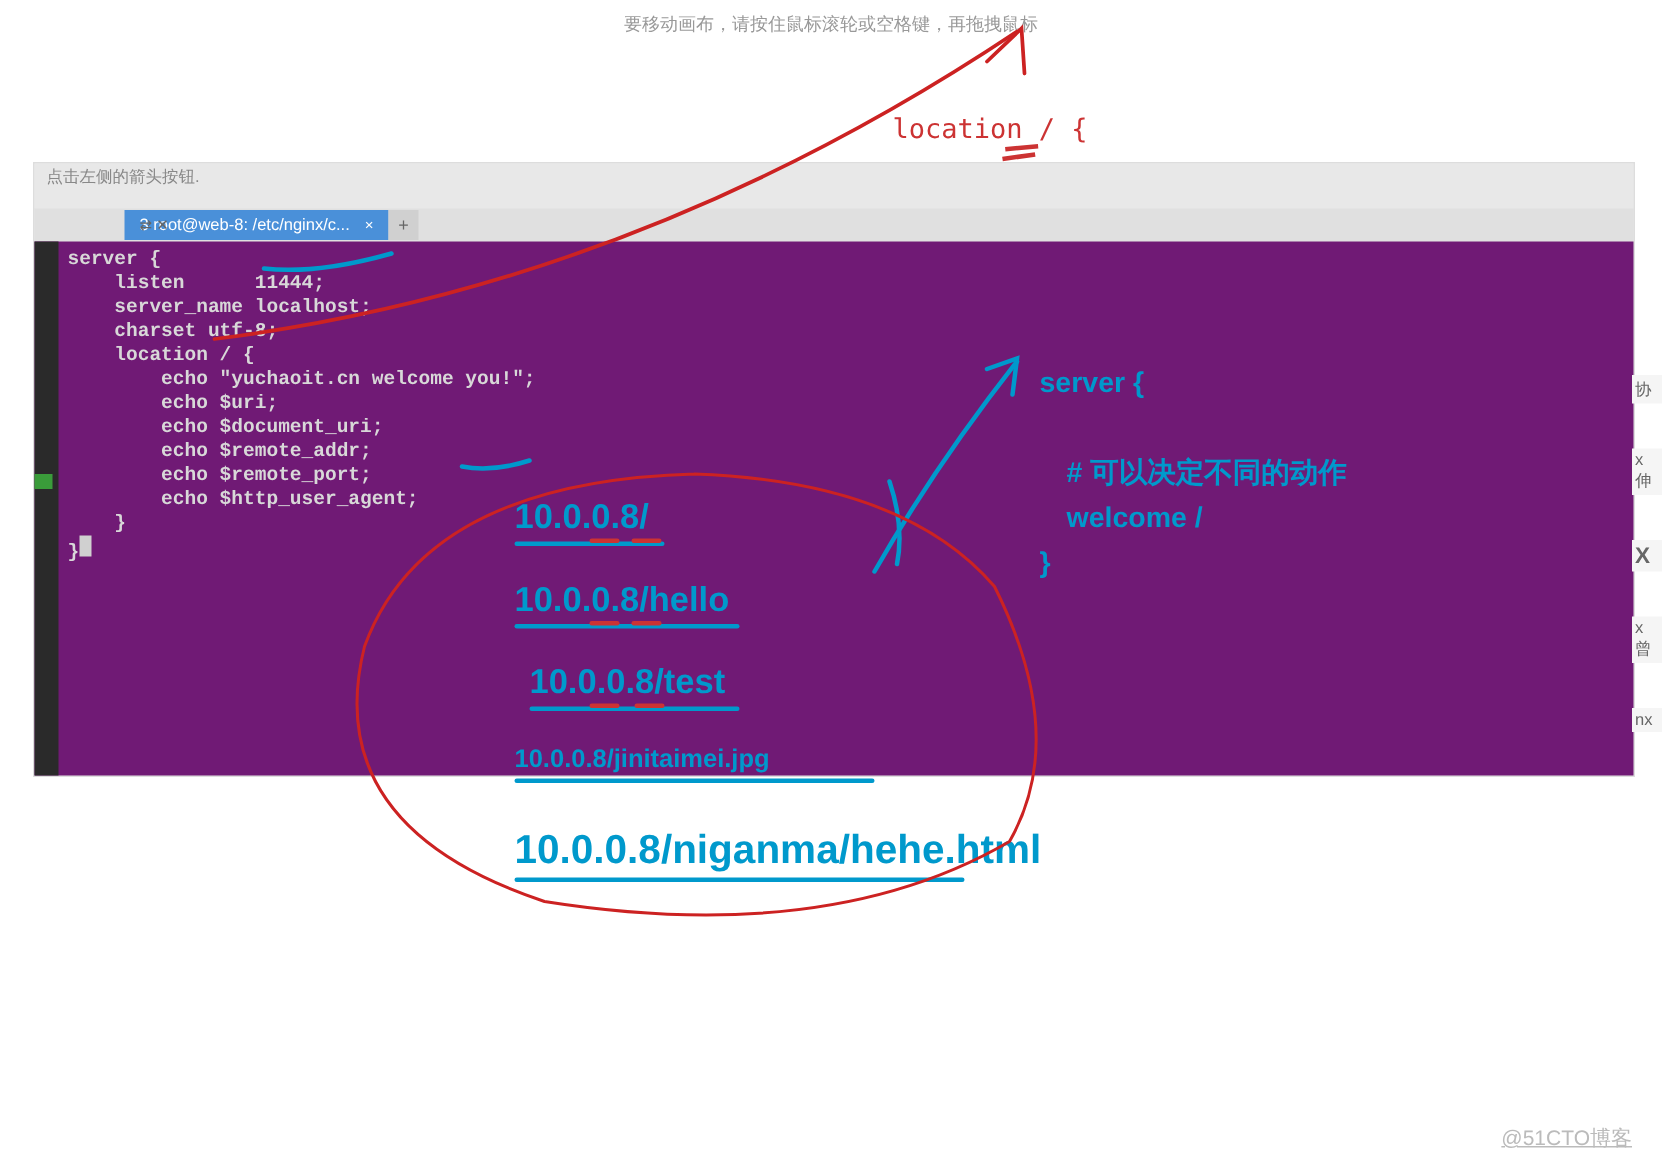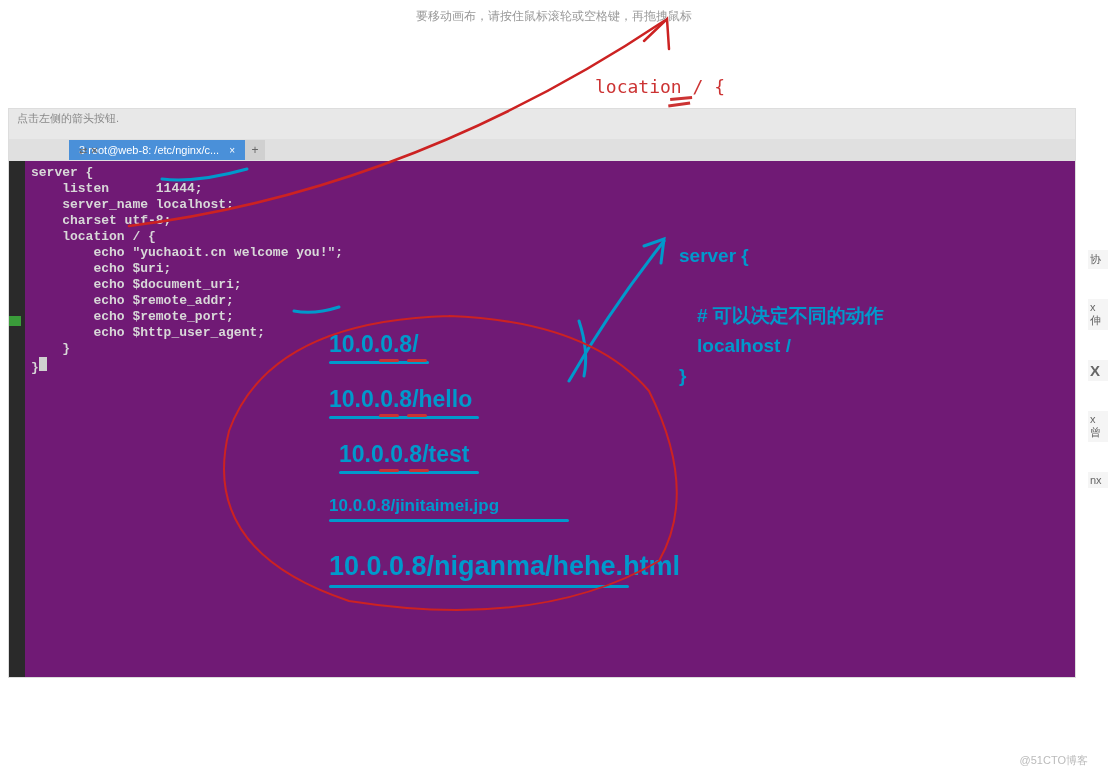--- a/index.html
+++ b/index.html
@@ -32,23 +32,23 @@
       width: 22px;
       height: 6px;
       border-bottom: 3px solid #cc3333;
       transform: rotate(-5deg);
     }
     .red-underline.ul1 { top: 94px; left: 670px; }
     .red-underline.ul2 { top: 100px; left: 668px; transform: rotate(-8deg); }
     .screenshot-container {
       position: absolute;
       top: 108px;
-      left: 8px;
+      left: 22px;
       width: 1068px;
-      height: 570px;
+      height: 410px;
       background: #eaeaea;
       border: 1px solid #ddd;
     }
     .gray-header {
       height: 30px;
       background: #e8e8e8;
       font-size: 11px;
       color: #888;
       padding: 2px 8px;
       line-height: 14px;
@@ -159,21 +159,22 @@
       font-size: 19px;
       line-height: 30px;
       font-family: Arial, sans-serif;
     }
     .server-block .indent { margin-left: 18px; }
     .watermark {
       position: absolute;
       bottom: 12px;
       right: 20px;
       color: #bbb;
-      font-size: 11px;
+      font-size: 14px;
+      text-decoration: underline;
     }
     .blue-stroke {
       position: absolute;
       stroke: #0099cc;
       stroke-width: 3;
       fill: none;
       stroke-linecap: round;
     }
     .red-stroke {
       position: absolute;
@@ -264,21 +265,21 @@
     </div>
     <div class="ann-url u5">
       <span>10.0.0.8/niganma/hehe.html</span>
       <div class="underline" style="width:300px"></div>
     </div>
 
     <div class="server-block">
       <div>server {</div>
       <br>
       <div class="indent"># 可以决定不同的动作</div>
-      <div class="indent">localhost /</div>
+      <div class="indent">welcome /</div>
       <div>}</div>
     </div>
 
     <svg class="blue-stroke" style="top:60px;left:540px;width:140px;height:170px">
       <path d="M20,160 Q60,90 115,20"></path>
       <path d="M95,25 L115,18 L112,42"></path>
       <path d="M35,155 Q40,130 30,100"></path>
     </svg>
 
     <svg class="red-stroke" style="top:-150px;left:100px;width:600px;height:320px;overflow:visible">

